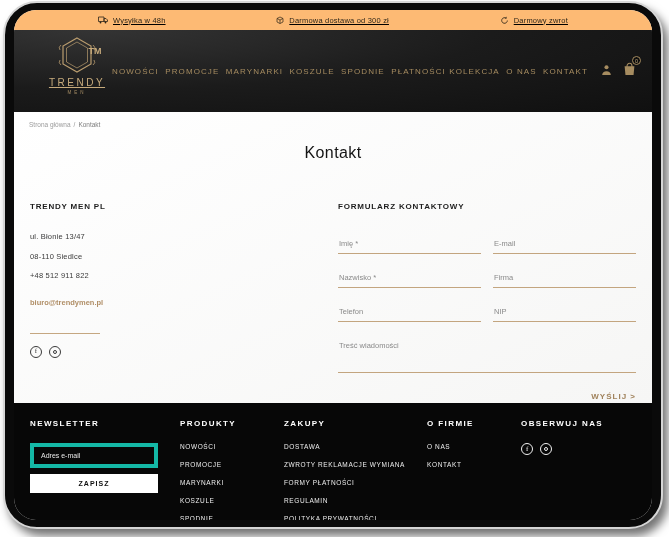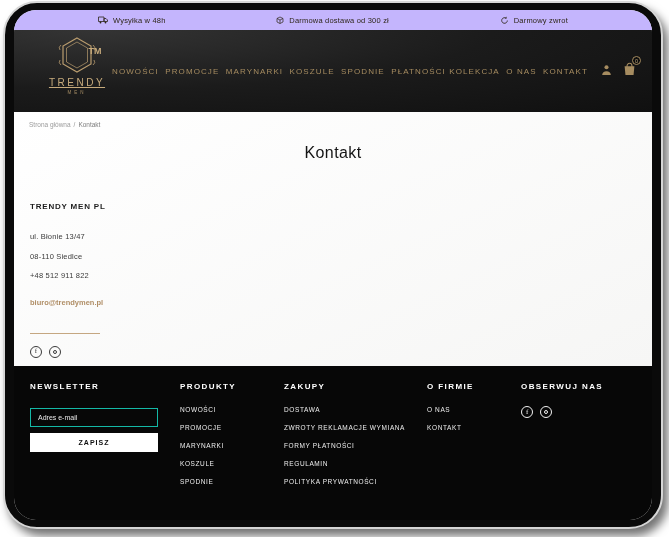--- a/index.html
+++ b/index.html
@@ -8,23 +8,23 @@
 
   
   .tablet { position:absolute; left:3px; top:1px; width:660px; height:528px;
     background:#0a0a0a; border-radius:34px; border:2px solid #d6d6d6;
     box-shadow: 5px 7px 10px rgba(0,0,0,0.55); }
   .screen { position:absolute; left:9px; top:7px; right:9px; bottom:7px;
     border-radius:22px; overflow:hidden; background:#fbfbfb;
     display:flex; flex-direction:column; }
 
   
-  .topbar { height:20px; flex:0 0 20px; background:#c4b5fd;
+  .topbar { height:20px; flex:0 0 20px; background:#fdba74;
     display:flex; align-items:center; justify-content:space-between;
-    padding:8px 84px; }
+    padding:8px 84px;text-decoration:underline; }
   .topbar-item { display:flex; align-items:center; gap:5px;
     font-size:7.5px; color:#2e2villa619; color:#2e2619; letter-spacing:.2px; }
   .topbar-item svg { display:block; }
 
   
   .header { height:82px; flex:0 0 82px; position:relative;
     background: radial-gradient(140% 160% at 12% 0%, #343434 0%, #1b1b1b 45%, #0d0d0d 100%); }
   .logo { position:absolute; left:26px; top:5px; width:74px; text-align:center; cursor:pointer; }
   .logo-crest { position:relative; width:40px; height:40px; margin:0 auto; }
   .logo-crest svg { display:block; }
@@ -81,21 +81,21 @@
   .field-msg textarea { resize:none; height:36px; }
   .form-actions { text-align:right; margin-top:8px; }
   .send-btn { background:none; border:0; cursor:pointer; font-family:"Liberation Sans", sans-serif;
     font-size:8px; font-weight:bold; letter-spacing:1px; color:#a0825b; }
 
   
   .footer { flex:0 0 154px; background:#070707; position:relative;
     display:flex; padding:16px 16px 0 16px; }
   .f-heading { font-size:8px; font-weight:bold; letter-spacing:1.4px; color:#ffffff; margin-bottom:15px; }
   .f-news { flex:0 0 128px; margin-right:22px; }
-  .news-input { width:100%; background:transparent; border:1px solid #14b8a6; color:#fff;
+  .news-input { width:100%; background:transparent; border:4px solid #14b8a6; color:#fff;
     font-family:"Liberation Sans", sans-serif; font-size:7px; padding:5px 7px; outline:none; }
   .news-input::placeholder { color:#e8e8e8; }
   .news-btn { width:100%; margin-top:6px; background:#ffffff; border:0; color:#101010;
     font-family:"Liberation Sans", sans-serif; font-size:7px; font-weight:bold;
     letter-spacing:1px; padding:6px 0; cursor:pointer; }
   .f-col1 { flex:0 0 82px; margin-right:22px; }
   .f-col2 { flex:0 0 102px; margin-right:22px; }
   .f-col3 { flex:0 0 72px; margin-right:22px; }
   .f-link { font-size:6.5px; color:#ededed; letter-spacing:.6px; margin-bottom:11px; cursor:pointer; white-space:nowrap; }
   .f-follow { flex:1; }
@@ -196,20 +196,37 @@
             <hr class="c-rule">
             <div class="soc-row">
               <span class="soc">
                   <i>f</i>
                 </span>
               <span class="soc insta"></span>
             </div>
           </div>
 
           <div class="col-right">
+            <div class="c-heading">FORMULARZ KONTAKTOWY</div>
+            <form>
+              <div class="form-grid">
+                <div class="field"><input type="text" placeholder="Imię *" style=""></div>
+                <div class="field"><input type="text" placeholder="E-mail" style=""></div>
+                <div class="field"><input type="text" placeholder="Nazwisko *" style=""></div>
+                <div class="field"><input type="text" placeholder="Firma" style=""></div>
+                <div class="field"><input type="text" placeholder="Telefon" style=""></div>
+                <div class="field"><input type="text" placeholder="NIP" style=""></div>
+              </div>
+              <div class="field-msg">
+                <textarea placeholder="Treść wiadomości" style=""></textarea>
+              </div>
+              <div class="form-actions">
+                <button class="send-btn" type="submit">WYŚLIJ &gt;</button>
+              </div>
+            </form>
           </div>
         </div>
       </div>
 
       <div class="footer">
         <div class="f-news">
           <div class="f-heading">NEWSLETTER</div>
           <input class="news-input" type="text" placeholder="Adres e-mail" style="">
           <button class="news-btn">ZAPISZ</button>
         </div>

